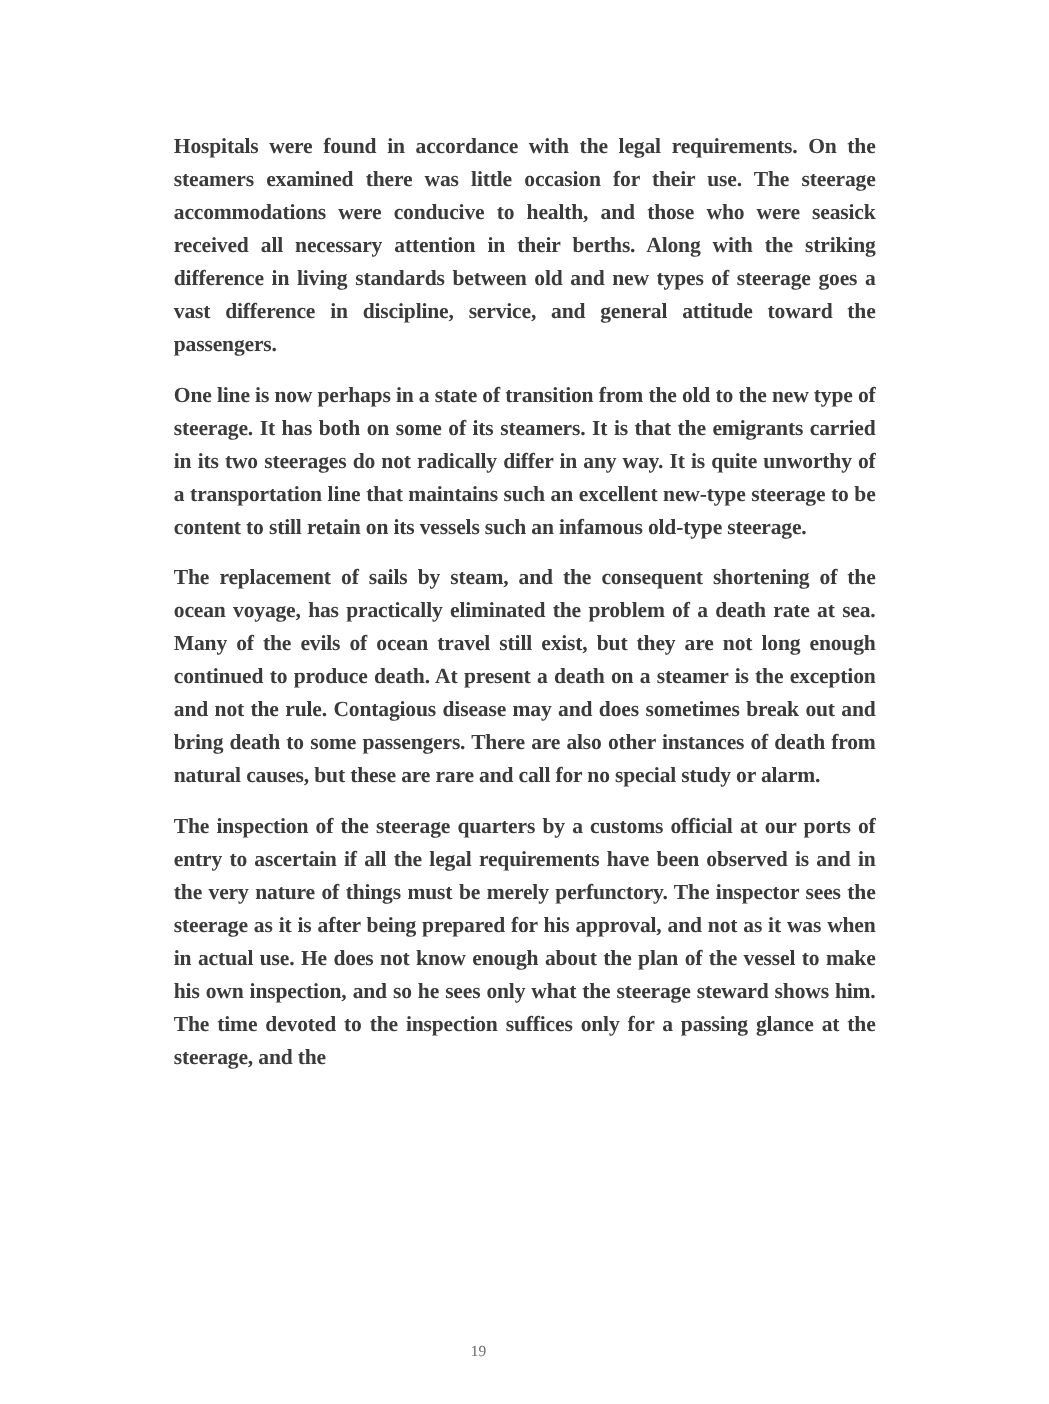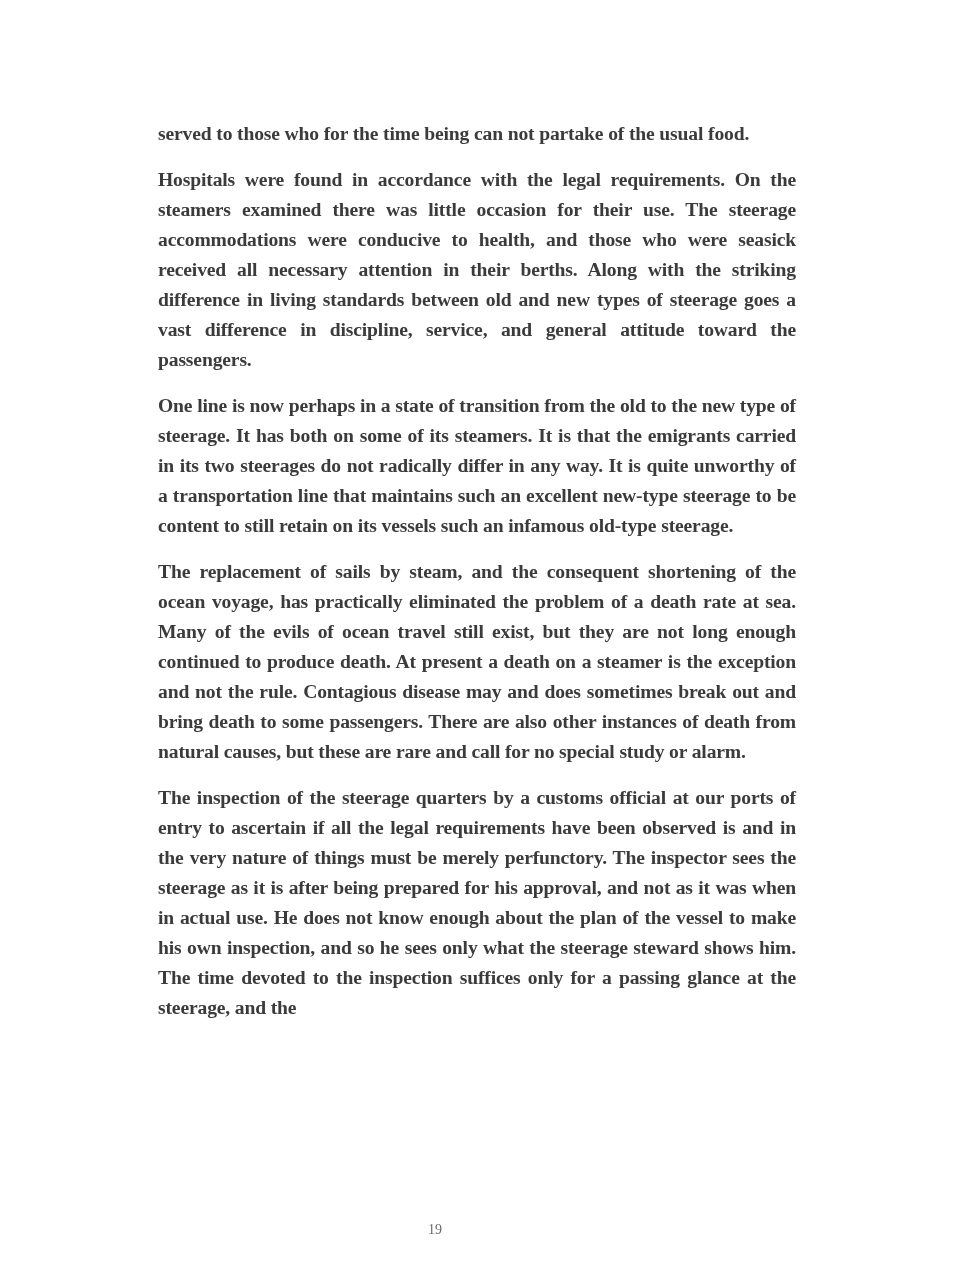--- a/index.html
+++ b/index.html
@@ -37,20 +37,19 @@
       text-align: center;
       font-family: "Liberation Serif", "DejaVu Serif", serif;
       font-size: 14px;
       color: #6a6a6a;
     }
   </style>
 </head>
 <body>
 
 <div class="page">
-  <p class="para">served to those who for the time being can not partake of the usual food.</p>
   <p class="para">Hospitals were found in accordance with the legal requirements. On the steamers examined there was little occasion for their use. The steerage accommodations were conducive to health, and those who were seasick received all necessary attention in their berths. Along with the striking difference in living standards between old and new types of steerage goes a vast difference in discipline, service, and general attitude toward the passengers.</p>
   <p class="para">One line is now perhaps in a state of transition from the old to the new type of steerage. It has both on some of its steamers. It is that the emigrants carried in its two steerages do not radically differ in any way. It is quite unworthy of a transportation line that maintains such an excellent new-type steerage to be content to still retain on its vessels such an infamous old-type steerage.</p>
   <p class="para">The replacement of sails by steam, and the consequent shortening of the ocean voyage, has practically eliminated the problem of a death rate at sea. Many of the evils of ocean travel still exist, but they are not long enough continued to produce death. At present a death on a steamer is the exception and not the rule. Contagious disease may and does sometimes break out and bring death to some passengers. There are also other instances of death from natural causes, but these are rare and call for no special study or alarm.</p>
   <p class="para">The inspection of the steerage quarters by a customs official at our ports of entry to ascertain if all the legal requirements have been observed is and in the very nature of things must be merely perfunctory. The inspector sees the steerage as it is after being prepared for his approval, and not as it was when in actual use. He does not know enough about the plan of the vessel to make his own inspection, and so he sees only what the steerage steward shows him. The time devoted to the inspection suffices only for a passing glance at the steerage, and the</p>
 </div>
 
 <div class="page-number">19</div>
 
 </body></html>

